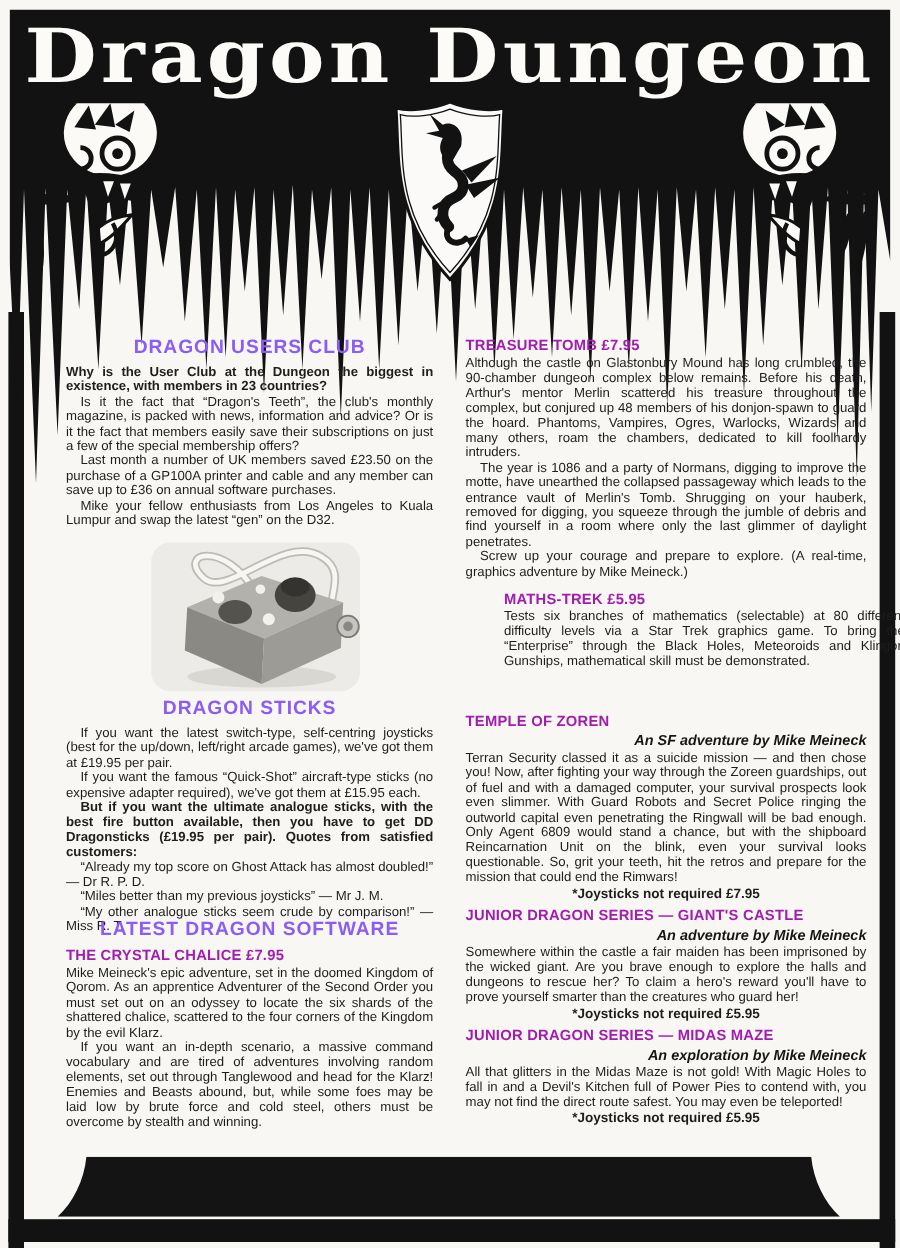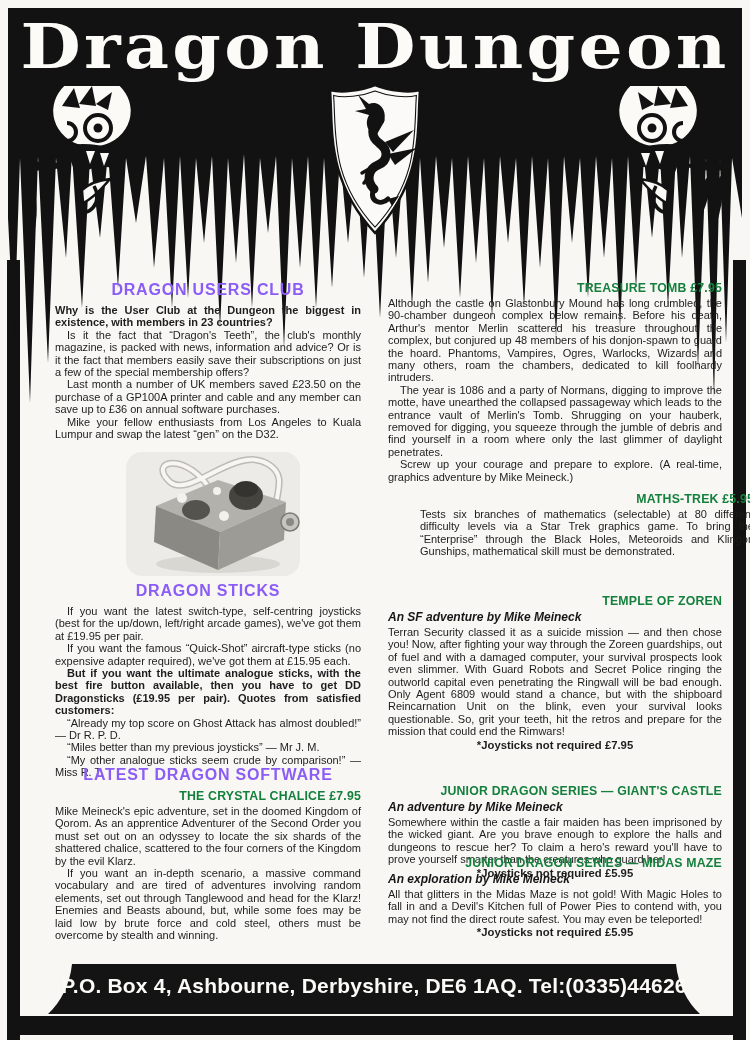--- a/index.html
+++ b/index.html
@@ -17,22 +17,22 @@
          font-size:62px;letter-spacing:3px;transform:scaleX(1.12);transform-origin:50% 0;
          white-space:nowrap;}
   .shield{position:absolute;left:322px;top:80px;}
   .dragon-left{position:absolute;left:22px;top:86px;}
   .dragon-right{position:absolute;left:612px;top:86px;}
   
   .sec{position:absolute;}
   .col-l{left:55px;width:306px;}
   .col-r{left:388px;width:334px;}
   .h-big{font-size:16px;font-weight:bold;text-align:center;letter-spacing:.8px;margin:0 0 5px 0;color:#8b5cf6;}
-  .h-sub{font-size:12.3px;font-weight:bold;text-align:right;letter-spacing:.2px;margin:0 0 2px 0;color:#15803d;}
-  .h-it{font-size:12px;font-weight:bold;font-style:italic;text-align:left;margin:0 0 2px 0;color:#161616;}
+  .h-sub{font-size:12.3px;font-weight:bold;text-align:left;letter-spacing:.2px;margin:0 0 2px 0;color:#a21caf;}
+  .h-it{font-size:12px;font-weight:bold;font-style:italic;text-align:right;margin:0 0 2px 0;color:#161616;}
   .p{font-size:11px;line-height:12.4px;text-align:justify;margin:0;text-indent:12px;}
   .p.ni{text-indent:0;}
   .p.b{font-weight:bold;}
   .foot-note{font-size:11.3px;font-weight:bold;text-align:center;margin:1px 0 0 0;}
   
   .joystick-fig{position:absolute;left:118px;top:444px;}
   
   .ribbon{position:absolute;left:48px;top:964px;width:652px;height:50px;}
   .ribbon-text{position:absolute;left:48px;top:974px;width:652px;text-align:center;
                color:#fbfaf7;font-weight:bold;font-size:21px;white-space:nowrap;
@@ -176,32 +176,31 @@
     <p class="p ni">Tests six branches of mathematics (selectable) at 80 different difficulty levels via a Star Trek graphics game. To bring the “Enterprise” through the Black Holes, Meteoroids and Klingon Gunships, mathematical skill must be demonstrated.</p>
   </div>
 
   <div class="sec col-r" style="top:594px;">
     <div class="h-sub">TEMPLE OF ZOREN</div>
     <div class="h-it">An SF adventure by Mike Meineck</div>
     <p class="p ni">Terran Security classed it as a suicide mission — and then chose you! Now, after fighting your way through the Zoreen guardships, out of fuel and with a damaged computer, your survival prospects look even slimmer. With Guard Robots and Secret Police ringing the outworld capital even penetrating the Ringwall will be bad enough. Only Agent 6809 would stand a chance, but with the shipboard Reincarnation Unit on the blink, even your survival looks questionable. So, grit your teeth, hit the retros and prepare for the mission that could end the Rimwars!</p>
     <p class="foot-note">*Joysticks not required £7.95</p>
   </div>
 
-  <div class="sec col-r" style="top:756px;margin-top:28px;">
+  <div class="sec col-r" style="top:756px;">
     <div class="h-sub">JUNIOR DRAGON SERIES — GIANT'S CASTLE</div>
     <div class="h-it">An adventure by Mike Meineck</div>
     <p class="p ni">Somewhere within the castle a fair maiden has been imprisoned by the wicked giant. Are you brave enough to explore the halls and dungeons to rescue her? To claim a hero's reward you'll have to prove yourself smarter than the creatures who guard her!</p>
     <p class="foot-note">*Joysticks not required £5.95</p>
   </div>
 
   <div class="sec col-r" style="top:856px;">
     <div class="h-sub">JUNIOR DRAGON SERIES — MIDAS MAZE</div>
     <div class="h-it">An exploration by Mike Meineck</div>
     <p class="p ni">All that glitters in the Midas Maze is not gold! With Magic Holes to fall in and a Devil's Kitchen full of Power Pies to contend with, you may not find the direct route safest. You may even be teleported!</p>
     <p class="foot-note">*Joysticks not required £5.95</p>
   </div>
 
   <svg class="ribbon" width="652" height="50" viewBox="0 0 652 50">
     <path d="M24,0 L628,0 C630,20 639,38 652,50 L0,50 C13,38 22,20 24,0 Z" fill="#141414"></path>
   </svg>
-  <div class="ribbon-text">P.O. Box 4, Ashbourne, Derbyshire, DE6 1AQ. Tel:(0335)44626</div>
 
 </div>
 
 </body></html>

